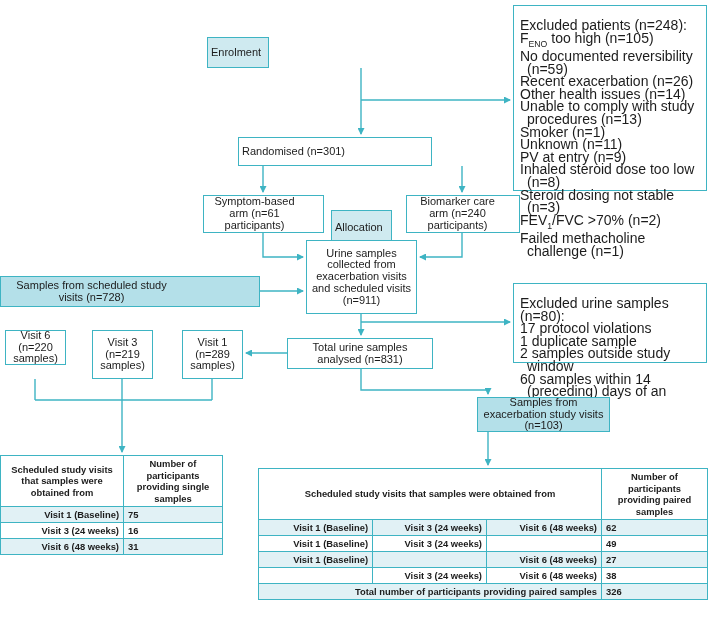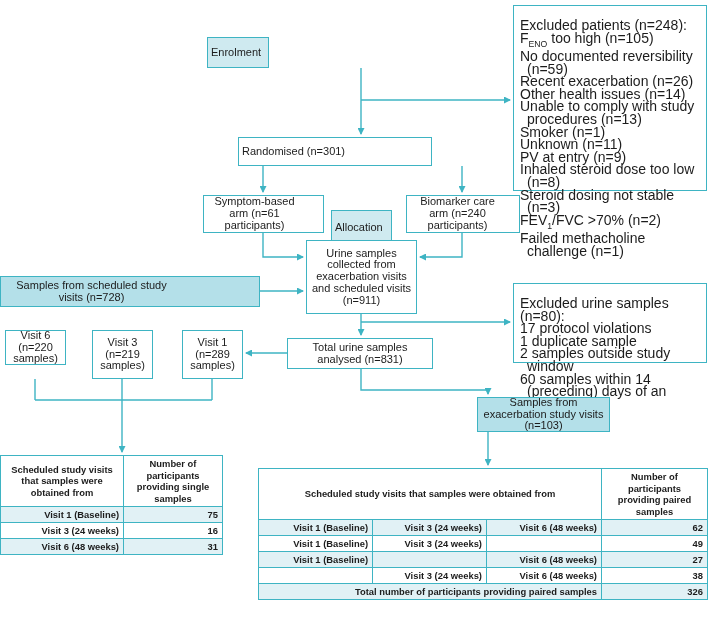--- a/index.html
+++ b/index.html
@@ -19,21 +19,21 @@
   .list-box{position:absolute;border:1.5px solid var(--teal-border);background:#fff;font-size:14px;line-height:12.6px;padding:13px 6px;text-align:left}
   .list-line{padding-left:7px;text-indent:-7px}
   sub{font-size:0.62em}
   .connectors{position:absolute;left:0;top:0;pointer-events:none}
   .connectors path{stroke:var(--teal-border);stroke-width:1.4;fill:none}
   .connectors marker path{fill:var(--teal-border);stroke:none}
   .tbl{position:absolute;border-collapse:collapse;background:#fff;font-size:9.4px;table-layout:fixed;color:var(--text)}
   .tbl th,.tbl td{border:1.5px solid var(--teal-border);font-weight:bold;padding:2px 4px;vertical-align:middle}
   .tbl th{text-align:center;line-height:11.6px;height:44px}
   .tbl td{height:13px;text-align:right}
-  .tbl td.num{text-align:right}
+  .tbl td.num{text-align:left}
   .tbl td.total{text-align:right}
   .tbl tr.shade{background:var(--row-shade)}
 </style>
 </head>
 <body>
 
 <div class="canvas">
 
   <svg class="connectors" width="709" height="633" viewBox="0 0 709 633">
     <defs>

